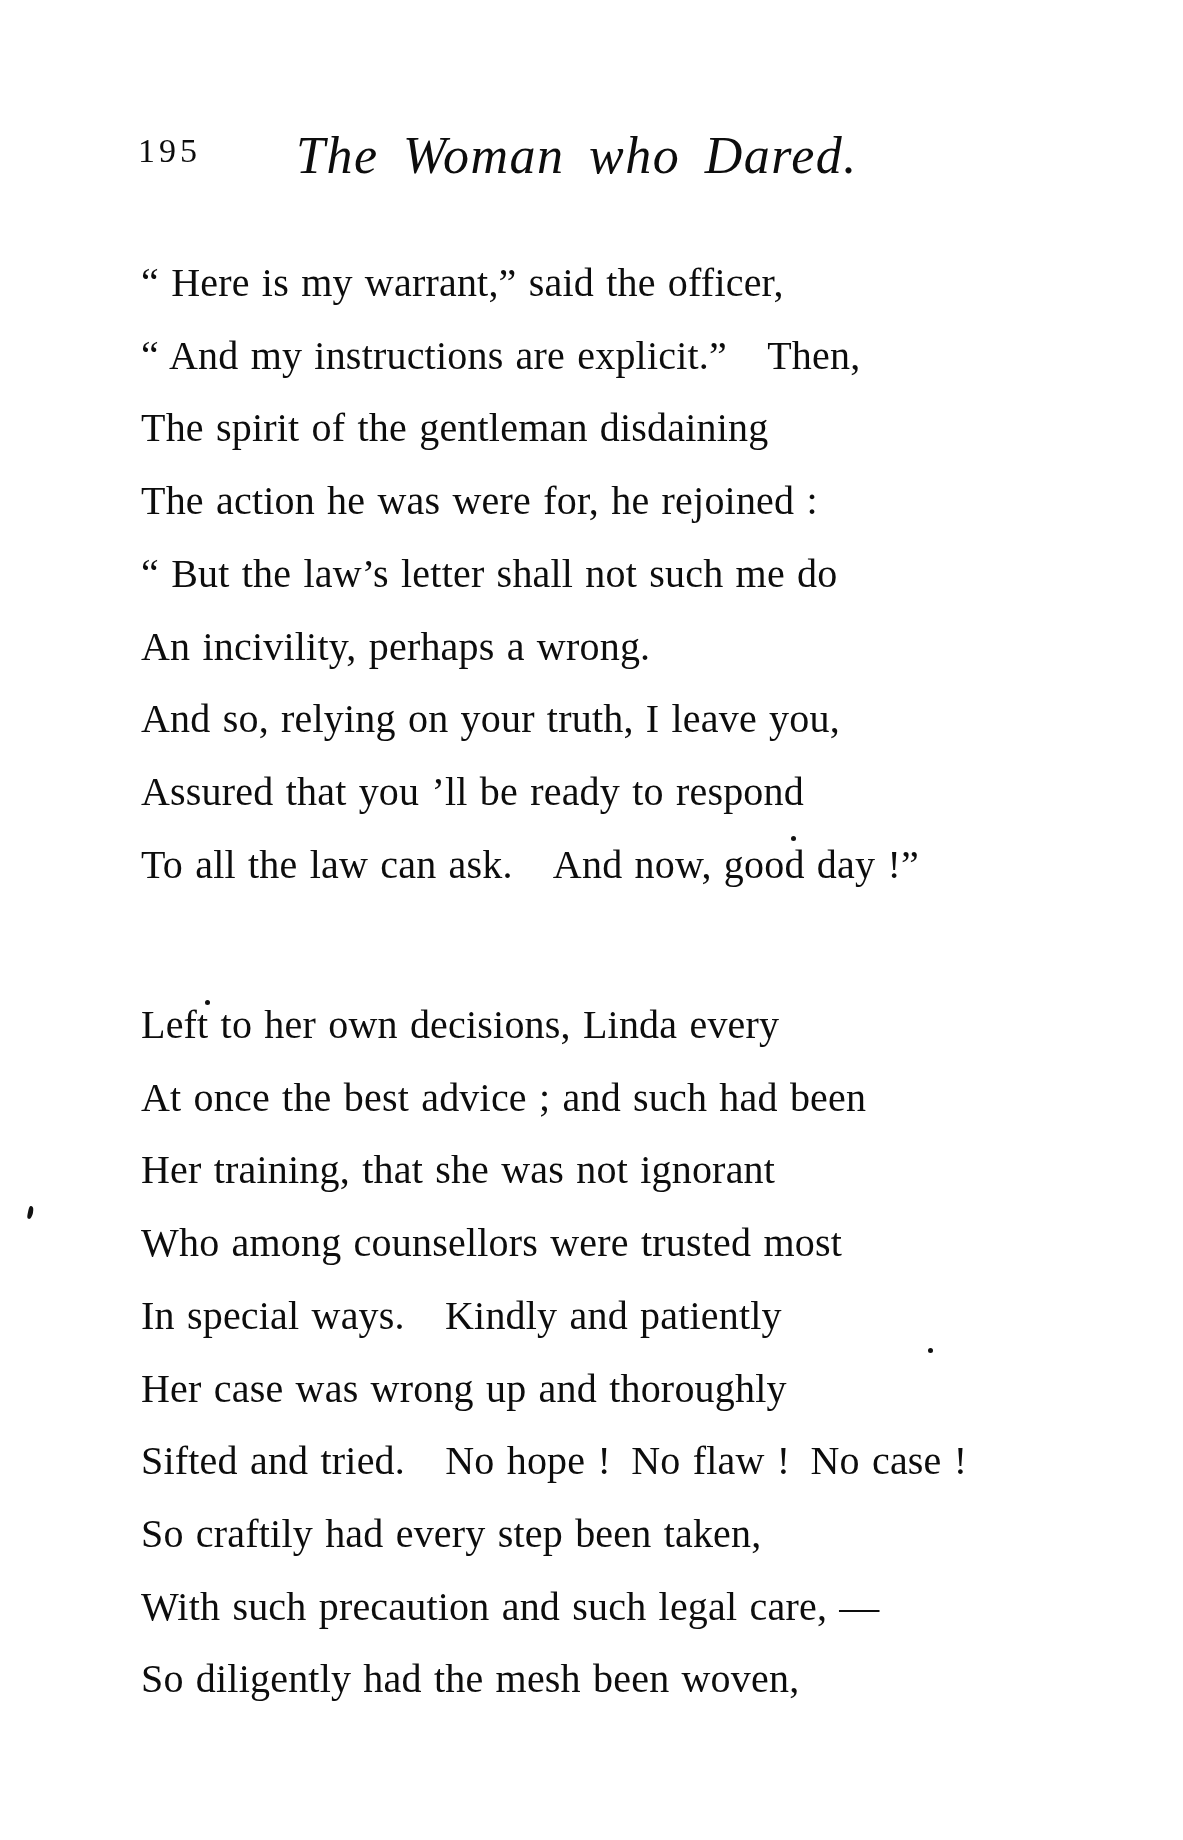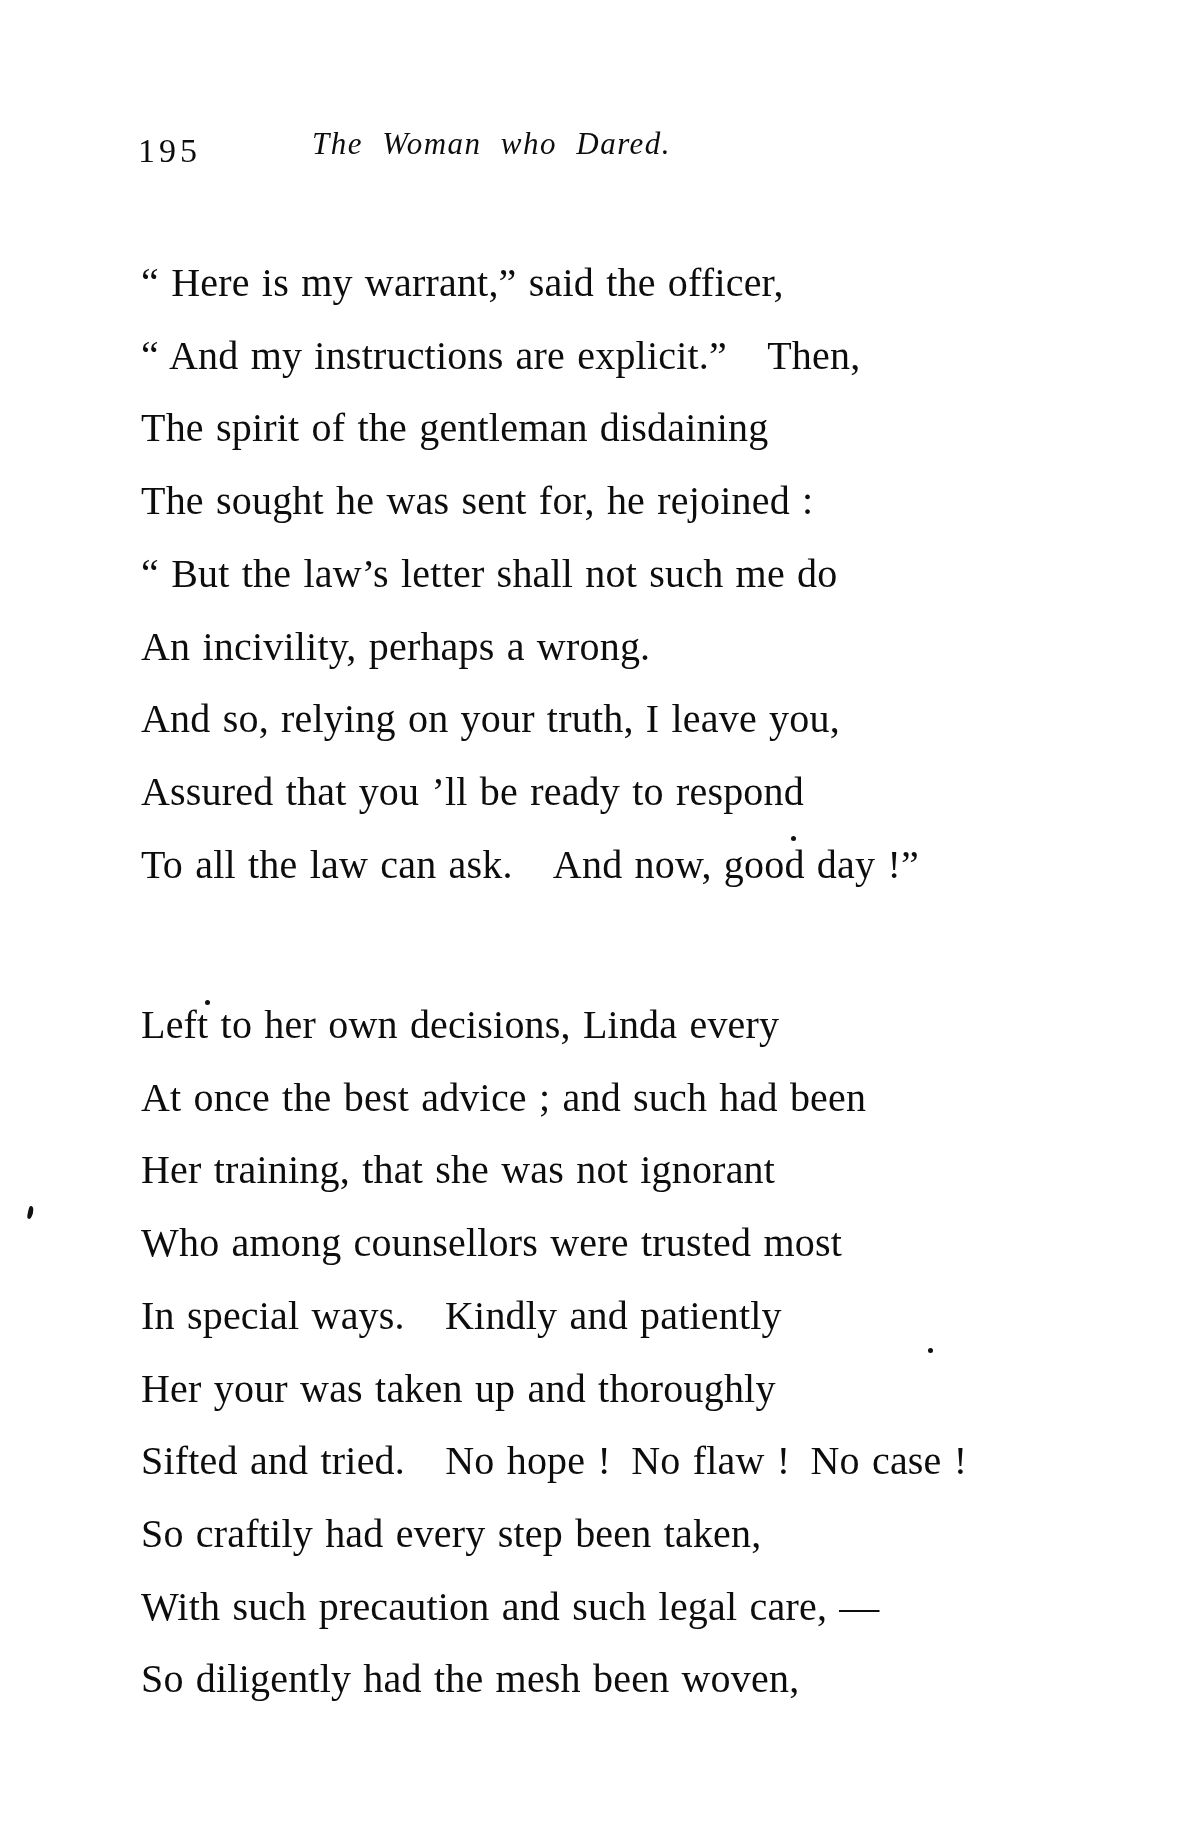--- a/index.html
+++ b/index.html
@@ -29,27 +29,26 @@
     left: 138px;
     top: 6px;
     font-size: 34px;
     letter-spacing: 4px;
     color: var(--ink, #0d0d0d);
   }
   .running-title {
     position: absolute;
     left: 296px;
     top: 0;
-    font-size: 31px;
+    font-size: 52px;
     font-style: italic;
     letter-spacing: 1.5px;
     word-spacing: 10px;
     white-space: nowrap;
     color: var(--ink, #0d0d0d);
-    margin-left: 16px;
   }
   .stanza {
     position: absolute;
     left: 141px;
     width: 980px;
   }
   .stanza-1 { top: 247px; }
   .stanza-2 { top: 989px; }
   .poem-line {
     font-size: 40px;
@@ -80,35 +79,35 @@
 
   <div class="header-row">
     <span class="page-number">195</span>
     <span class="running-title">The Woman who Dared.</span>
   </div>
 
   <div class="stanza stanza-1">
       <div class="poem-line">“ Here is my warrant,” said the officer,</div>
       <div class="poem-line">“ And my instructions are explicit.” Then,</div>
       <div class="poem-line">The spirit of the gentleman disdaining</div>
-      <div class="poem-line">The sought he was sent for, he rejoined :</div>
+      <div class="poem-line">The action he was were for, he rejoined :</div>
       <div class="poem-line">“ But the law’s letter shall not such me do</div>
       <div class="poem-line">An incivility, perhaps a wrong.</div>
       <div class="poem-line">And so, relying on your truth, I leave you,</div>
       <div class="poem-line">Assured that you ’ll be ready to respond</div>
       <div class="poem-line">To all the law can ask. And now, good day !”</div>
     </div>
 
   <div class="stanza stanza-2">
       <div class="poem-line">Left to her own decisions, Linda every</div>
       <div class="poem-line">At once the best advice ; and such had been</div>
       <div class="poem-line">Her training, that she was not ignorant</div>
       <div class="poem-line">Who among counsellors were trusted most</div>
       <div class="poem-line">In special ways. Kindly and patiently</div>
-      <div class="poem-line">Her your was taken up and thoroughly</div>
+      <div class="poem-line">Her case was wrong up and thoroughly</div>
       <div class="poem-line">Sifted and tried. No hope ! No flaw ! No case !</div>
       <div class="poem-line">So craftily had every step been taken,</div>
       <div class="poem-line">With such precaution and such legal care, —</div>
       <div class="poem-line">So diligently had the mesh been woven,</div>
     </div>
 
   <span class="ink-speck speck-a"></span>
   <span class="ink-speck speck-b"></span>
   <span class="ink-speck speck-c"></span>
   <span class="ink-speck speck-d"></span>

